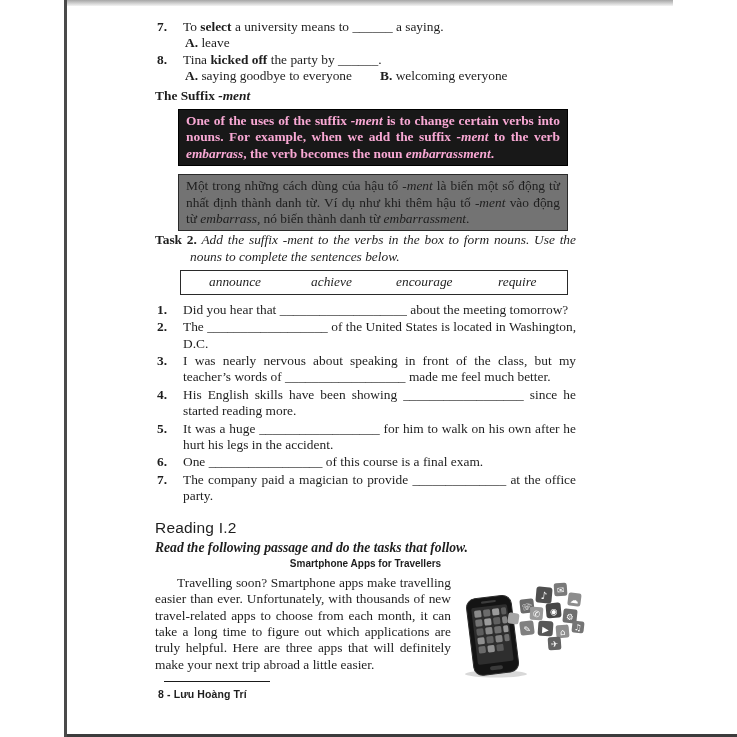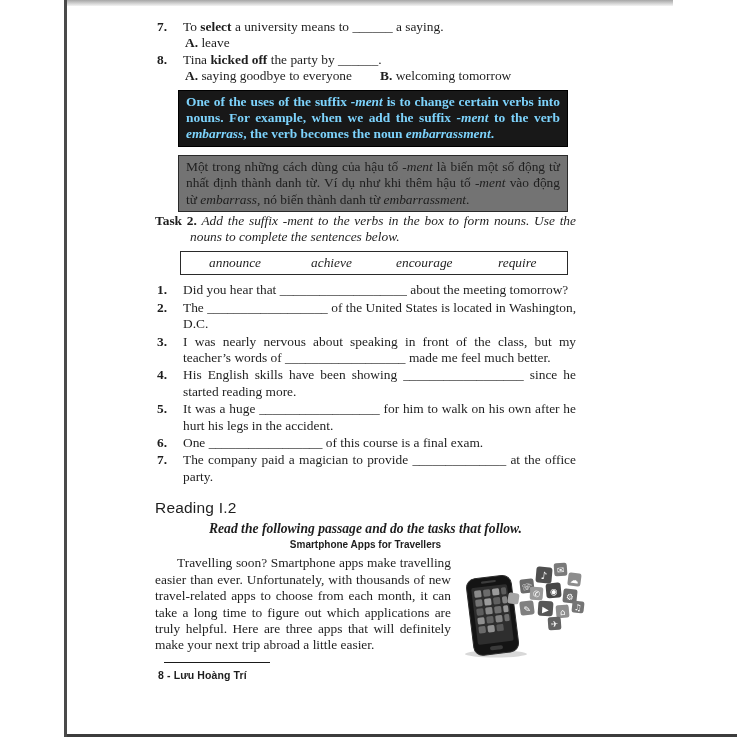--- a/index.html
+++ b/index.html
@@ -33,21 +33,21 @@
   .num-item .num {
     position: absolute; left: 2px; top: 0; font-weight: bold;
   }
   .options-row { display: flex; padding-left: 30px; }
   .options-row .opt-b { margin-left: auto; width: 196px; }
   .opt-label { font-weight: bold; }
   .suffix-heading { font-weight: bold; margin-top: 3px; }
   .box-dark {
     margin: 5px 0 0 23px; width: 374px;
     background: #181818; border: 1px solid #000;
-    color: #7dd3fc; font-weight: bold;
+    color: #f9a8d4; font-weight: bold;
     padding: 3px 7px; text-align: justify;
   }
   .box-light {
     margin: 8px 12px 0 23px; width: 374px;
     background: #737373; border: 1px solid #2a2a2a;
     padding: 3px 7px; text-align: justify;
   }
   .task-para {
     margin-top: 1px; padding-left: 35px; text-indent: -35px;
     text-align: justify;
@@ -60,21 +60,21 @@
     font-style: italic;
   }
   .word-row { display: grid; grid-template-columns: 102px 85px 102px auto; }
   .sentences { margin-top: 7px; }
   .sentences .num-item { margin-bottom: 1px; }
   .reading-heading {
     font-family: "Liberation Sans", "DejaVu Sans", sans-serif;
     font-weight: normal; font-size: 15.5px; margin-top: 15px;
     letter-spacing: 0.2px;
   }
-  .reading-instr { font-weight: bold; font-style: italic; margin-top: 4px; font-size: 13.6px; text-align: center; }
+  .reading-instr { font-weight: bold; font-style: italic; margin-top: 4px; font-size: 13.6px; }
   .passage-title {
     font-family: "Liberation Sans", "DejaVu Sans", sans-serif;
     font-weight: bold; font-size: 10px; text-align: center; 
   }
   .passage { margin-top: 2px; text-align: justify; }
   .passage-illustration {
     float: right; width: 126px; height: 110px;
     margin: -6px -10px 0 9px;
   }
   .passage-text { text-indent: 22px; }
@@ -103,23 +103,26 @@
   </div>
   <div class="options-row">
     <span class="opt-a"><span class="opt-label">A.</span><span> leave</span></span>
   </div>
 
   <div class="num-item">
     <span class="num">8.</span><span>Tina </span><b>kicked off</b><span> the party by </span><span>______</span><span>.</span>
   </div>
   <div class="options-row">
     <span class="opt-a"><span class="opt-label">A.</span><span> saying goodbye to everyone</span></span>
-    <span class="opt-b"><span class="opt-label">B.</span><span> welcoming tomorrow</span></span>
-  </div>
-
+    <span class="opt-b"><span class="opt-label">B.</span><span> welcoming everyone</span></span>
+  </div>
+
+  <div class="suffix-heading">
+    <span>The Suffix </span><span class="seg-i">-ment</span>
+  </div>
 
   <div class="box-dark">
     <span>One of the uses of the suffix </span><span class="seg-i">-ment</span><span> is to change certain verbs into nouns. For example, when we add the suffix </span><span class="seg-i">-ment</span><span> to the verb </span><span class="seg-i">embarrass</span><span>, the verb becomes the noun </span><span class="seg-i">embarrassment</span><span>.</span>
   </div>
 
   <div class="box-light">
     <span>Một trong những cách dùng của hậu tố </span><span class="seg-i">-ment</span><span> là biến một số động từ nhất định thành danh từ. Ví dụ như khi thêm hậu tố </span><span class="seg-i">-ment</span><span> vào động từ </span><span class="seg-i">embarrass</span><span>, nó biến thành danh từ </span><span class="seg-i">embarrassment</span><span>.</span>
   </div>
 
   <div class="task-para">

